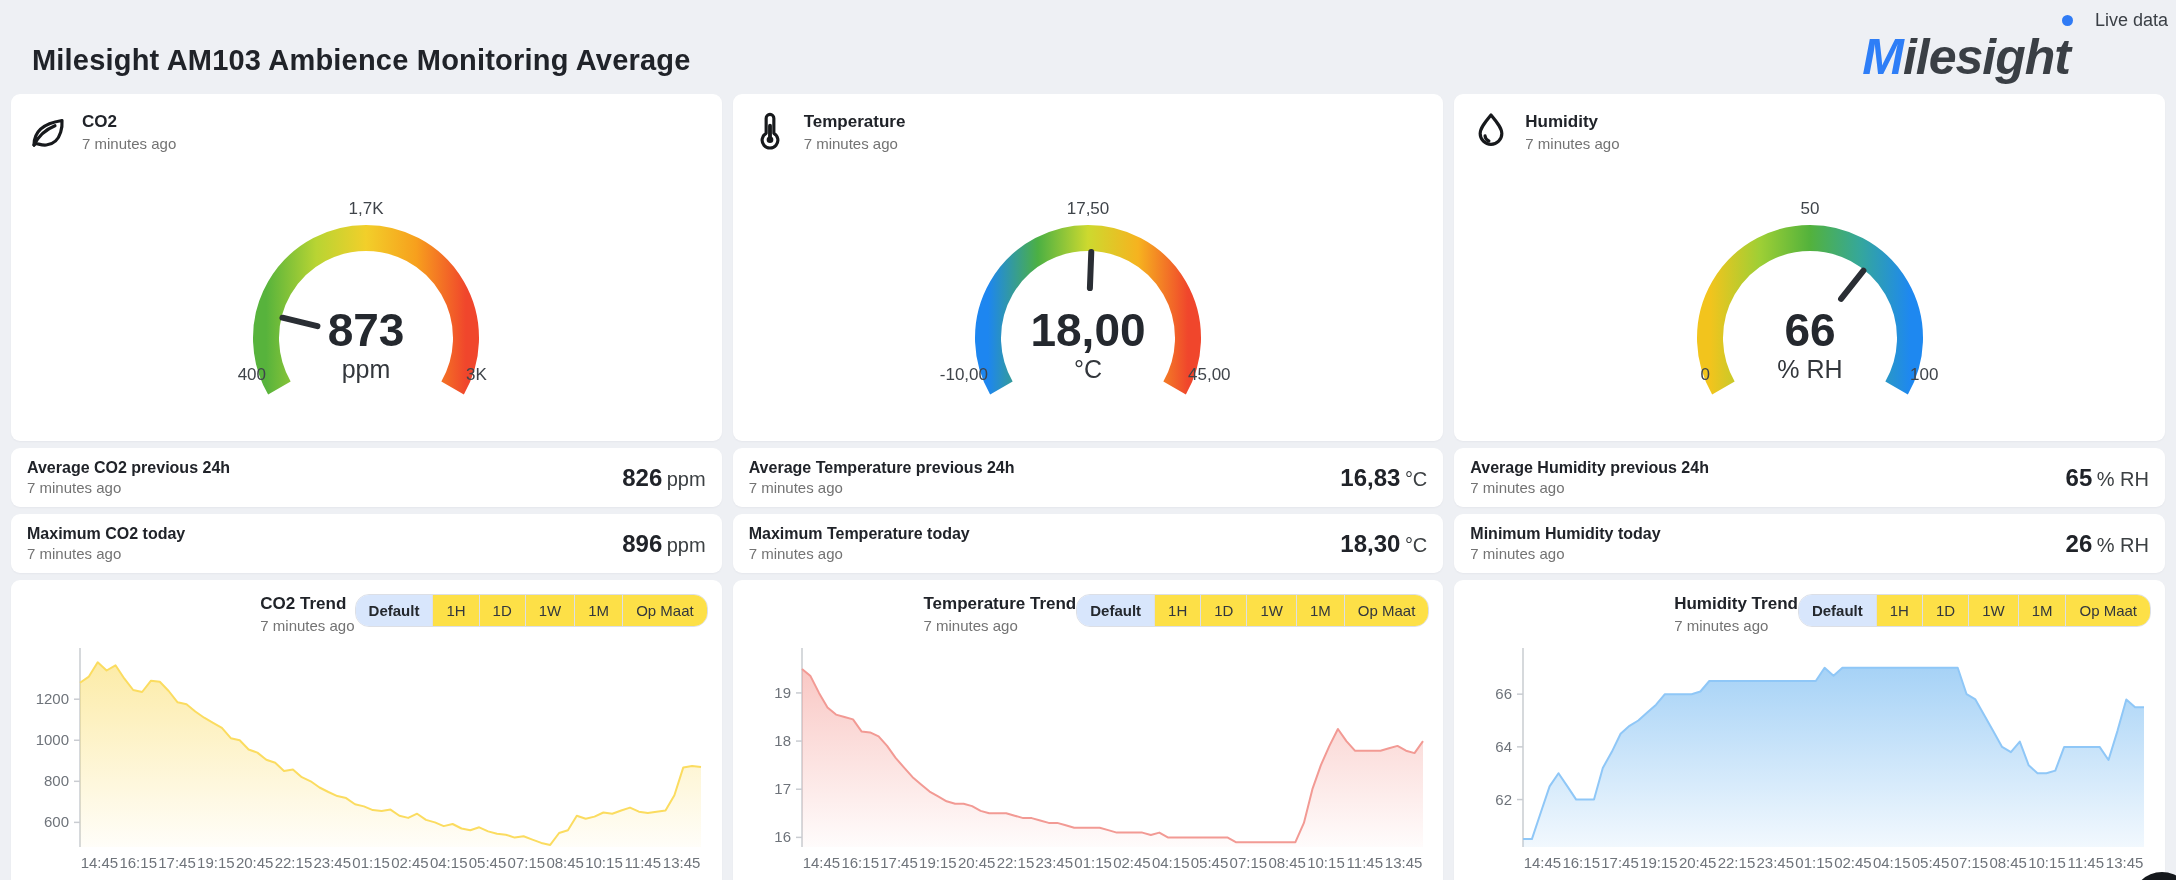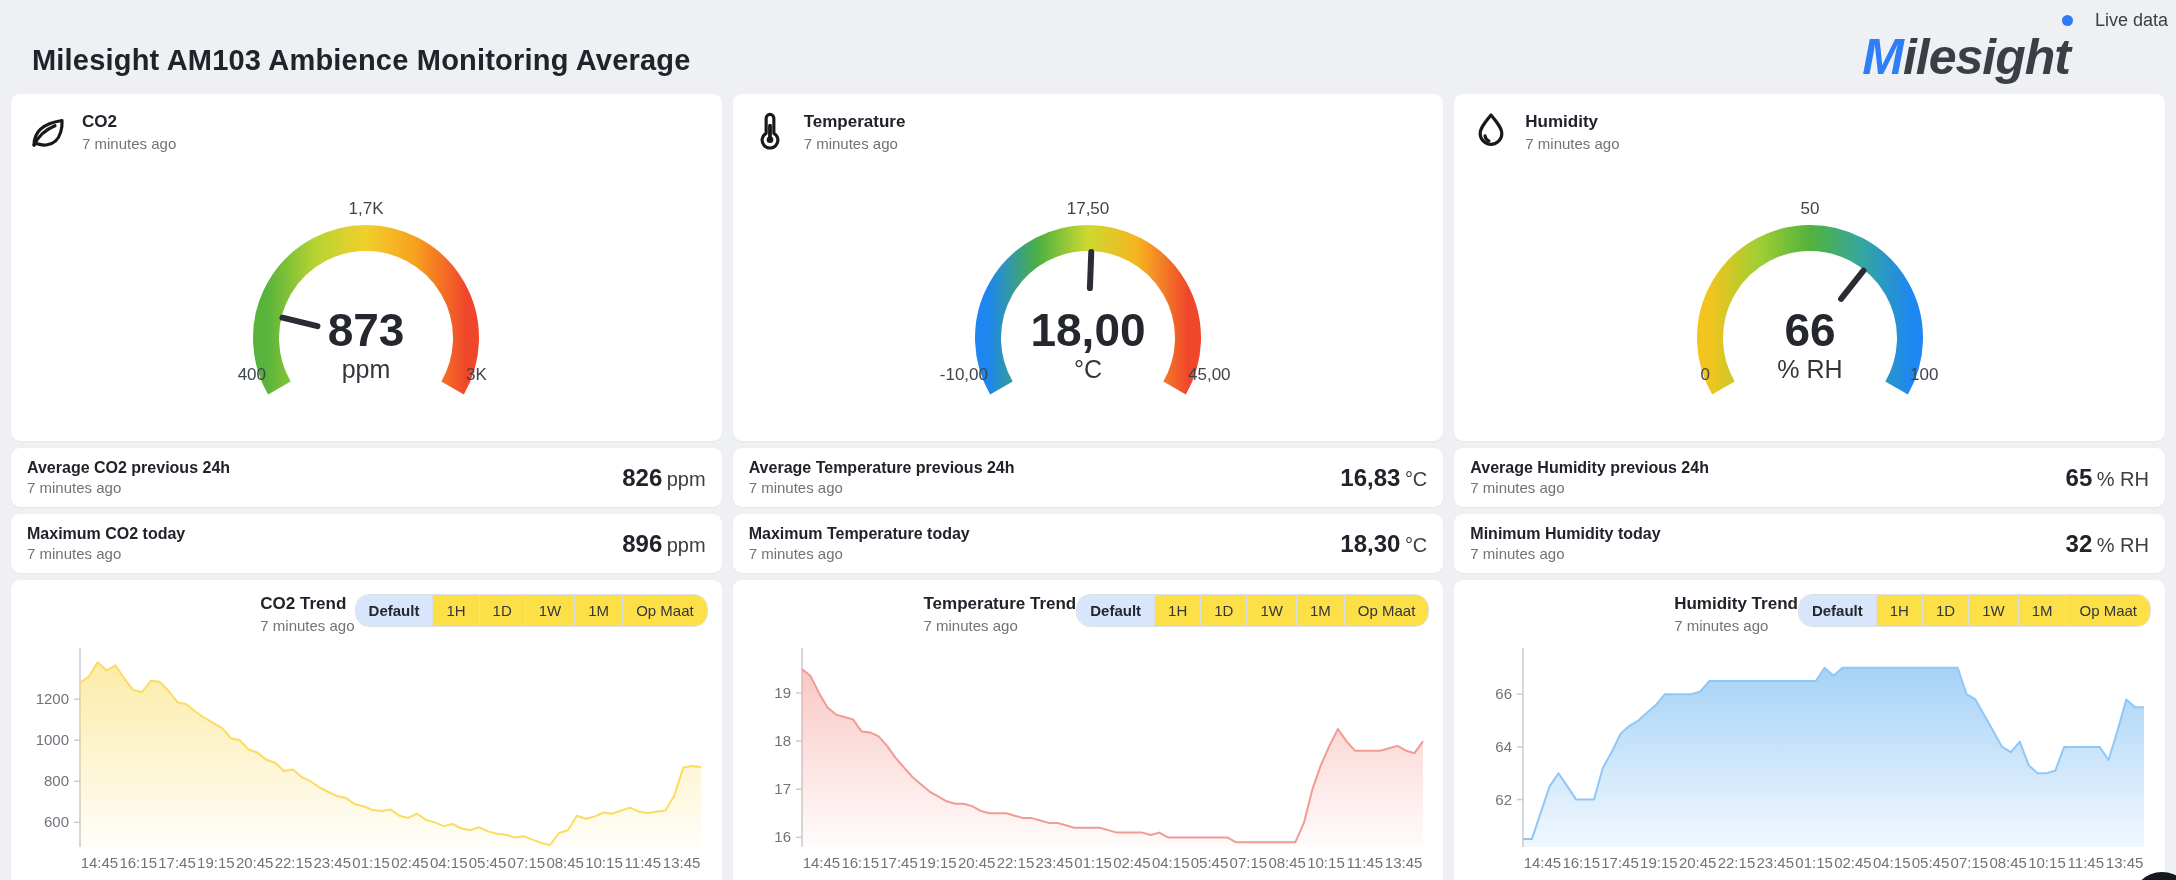--- a/index.html
+++ b/index.html
@@ -324,21 +324,21 @@
         <div class="head-sub">7 minutes ago</div>
       </div>
       <div class="stat-value"><span class="num">65</span> <span class="unit">% RH</span></div>
     </section>
 
     <section class="card stat-card">
       <div class="stat-left">
         <div class="stat-title">Minimum Humidity today</div>
         <div class="head-sub">7 minutes ago</div>
       </div>
-      <div class="stat-value"><span class="num">32</span> <span class="unit">% RH</span></div>
+      <div class="stat-value"><span class="num">26</span> <span class="unit">% RH</span></div>
     </section>
 
     <section class="card trend-card">
       <div class="trend-head">
         <div class="head-text">
           <div class="head-title">Humidity Trend</div>
           <div class="head-sub">7 minutes ago</div>
         </div>
         <div class="btn-group">
             <button class="range-btn active">Default</button>

